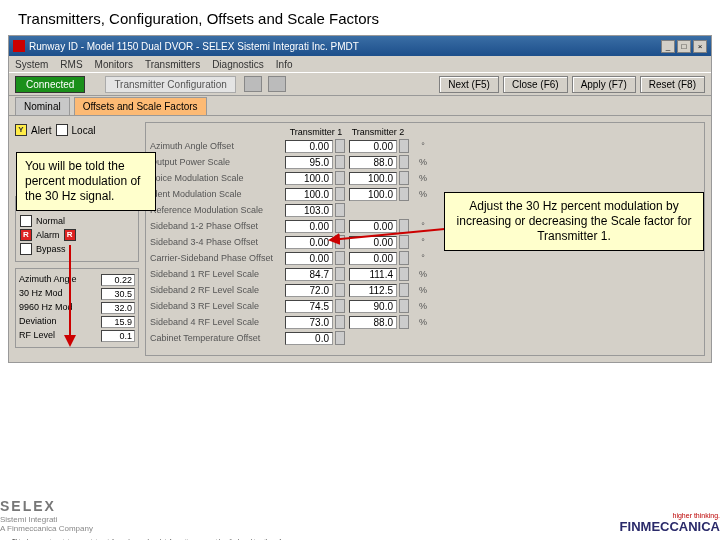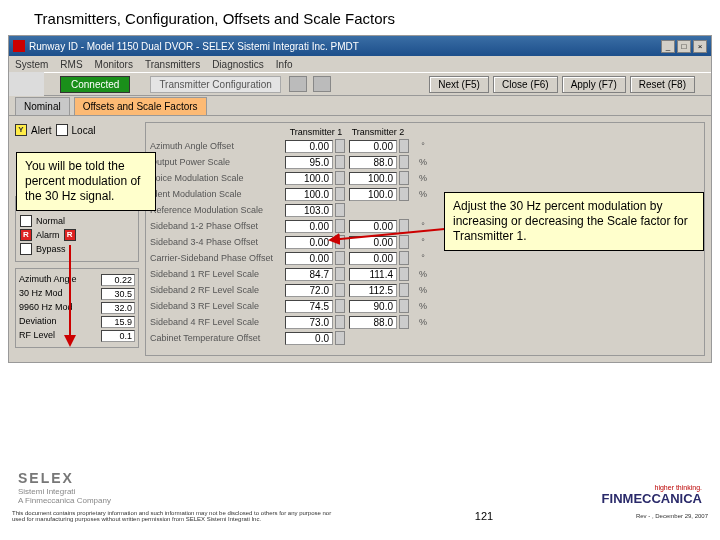--- a/index.html
+++ b/index.html
@@ -1,25 +1,25 @@
 <!DOCTYPE html>
 <html><head>
 <meta charset="utf-8">
 <style>
   * { box-sizing: border-box; }
   body { margin: 0; width: 720px; height: 540px; font-family: Arial, sans-serif; background: #fff; position: relative; overflow: hidden; }
-  .slide-title { padding: 10px 34px 8px; font-size: 15px; color: #000; }
+  .slide-title { padding: 10px 18px 8px; font-size: 15px; color: #000; }
   .app-window { margin: 0 8px; border: 1px solid #999; background: #dcdcdc; }
   .titlebar { height: 20px; background: linear-gradient(#3a6ea5,#1d4f8b); color: #fff; display: flex; align-items: center; padding: 0 4px; font-size: 10px; }
   .titlebar .ticon { width: 12px; height: 12px; background: #c00; margin-right: 4px; }
   .titlebar .ttext { flex: 1; white-space: nowrap; overflow: hidden; }
   .winbtns { display: flex; gap: 2px; }
   .winbtn { width: 14px; height: 13px; background: #d4d0c8; border: 1px solid #808080; font-size: 8px; line-height: 11px; text-align: center; color: #000; }
   .menubar { height: 16px; background: #d4d0c8; display: flex; align-items: center; gap: 12px; padding: 0 6px; font-size: 10px; color: #333; }
-  .toolbar { height: 24px; background: #d4d0c8; display: flex; align-items: center; gap: 4px; padding: 0 16px; border-top: 1px solid #fff; border-bottom: 1px solid #999; margin-left: 35px; }
+  .toolbar { height: 24px; background: #d4d0c8; display: flex; align-items: center; gap: 4px; padding: 0 6px; border-top: 1px solid #fff; border-bottom: 1px solid #999; }
   .conn { background: #1a8f1a; color: #fff; padding: 2px 10px; font-size: 10px; border: 1px solid #333; }
   .section-label { font-size: 10px; color: #555; padding: 2px 8px; background: #e4e4e4; border: 1px solid #aaa; }
   .ticons { display: flex; gap: 6px; margin-left: 4px; }
   .ticons span { width: 18px; height: 16px; background: #bbb; border: 1px solid #888; }
   .tbbtn { background: #d4d0c8; border: 1px solid #808080; font-size: 10px; padding: 2px 8px; box-shadow: inset 1px 1px #fff; }
   .tabs { height: 20px; background: #d4d0c8; display: flex; align-items: flex-end; padding: 0 6px; gap: 4px; font-size: 10px; border-bottom: 1px solid #999; }
   .tab { padding: 3px 8px; background: #c8c8c8; border: 1px solid #999; border-bottom: none; }
   .tab.active { background: #fdba74; }
   .content { background: #d4d0c8; padding: 6px; display: flex; gap: 6px; font-size: 10px; }
   .leftpanel { width: 124px; }
@@ -38,24 +38,24 @@
   .param-head .pname { width: 135px; }
   .param-head .pc { width: 62px; text-align: center; }
   .prow { display: flex; align-items: center; margin: 2px 0; }
   .prow .pname { width: 135px; font-size: 9px; color: #555; white-space: nowrap; overflow: hidden; }
   .prow .pval { width: 48px; background: #fff; border: 1px inset #999; text-align: right; padding: 0 3px; margin-right: 2px; font-size: 10px; }
   .prow .spin { width: 10px; height: 14px; background: #ccc; border: 1px solid #888; margin-right: 4px; }
   .prow .unit { width: 20px; font-size: 9px; text-align: center; color: #555; }
   .prow.hl .pval:first-of-type { outline: 2px solid #c00; }
   .callout { position: absolute; background: #ffffcc; border: 1px solid #000; padding: 6px 8px; font-size: 12px; line-height: 1.25; z-index: 10; max-width: 260px; }
   .callout.left { left: 16px; top: 152px; width: 140px; }
-  .callout.right { right: 16px; top: 192px; width: 272px; }
+  .callout.right { right: 16px; top: 192px; width: 272px; text-align: center; }
   svg.arrow { position: absolute; pointer-events: none; z-index: 9; }
   .footer { position: absolute; bottom: 0; left: 0; right: 0; height: 70px; }
-  .logos { display: flex; justify-content: space-between; align-items: flex-end; padding: 0 18px; }
+  .logos { display: flex; justify-content: space-between; align-items: flex-end; padding: 0 0; margin-top: 28px; }
   .selex { font-size: 8px; color: #888; line-height: 1.2; }
   .selex .brand { font-size: 14px; letter-spacing: 2px; font-weight: bold; color: #777; }
   .finm { font-size: 7px; color: #b00; text-align: right; }
   .finm .flogo { font-size: 13px; font-weight: bold; color: #2a2a6a; }
   .footline { display: flex; justify-content: space-between; align-items: center; font-size: 6px; color: #333; padding: 4px 12px 6px; }
   .footline .pagenum { font-size: 11px; color: #000; }
 </style>
 </head>
 <body>
 

